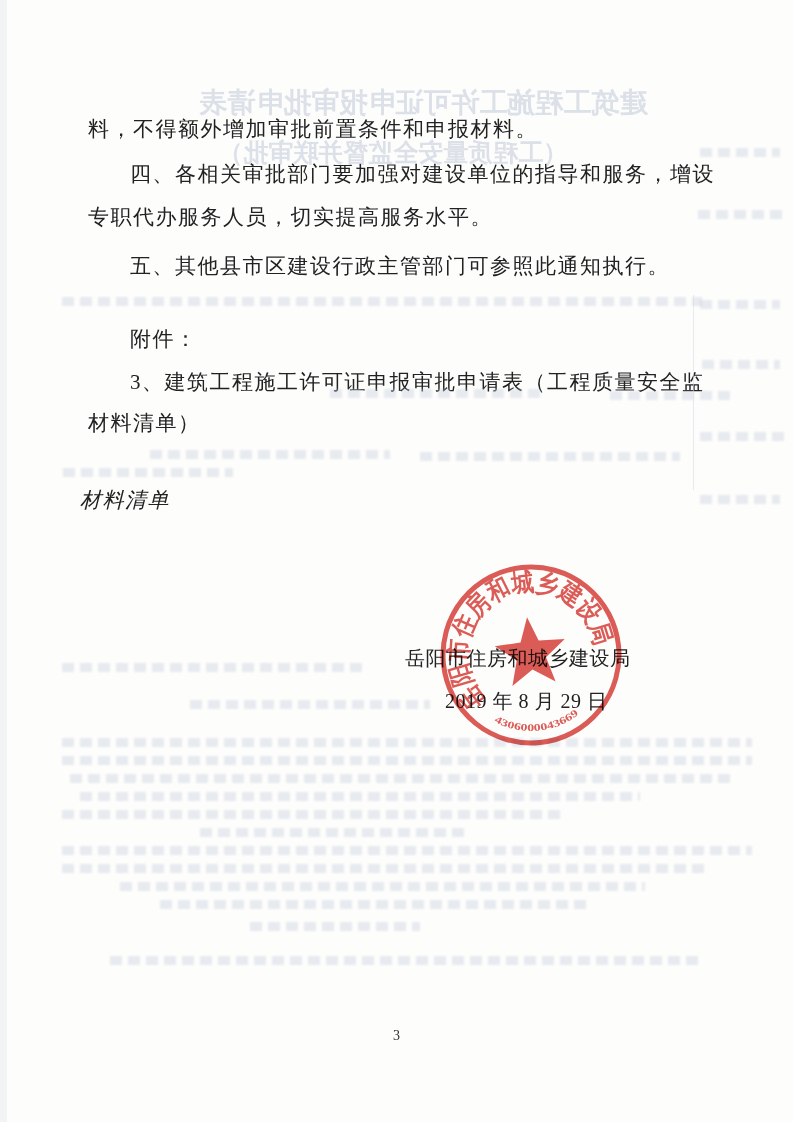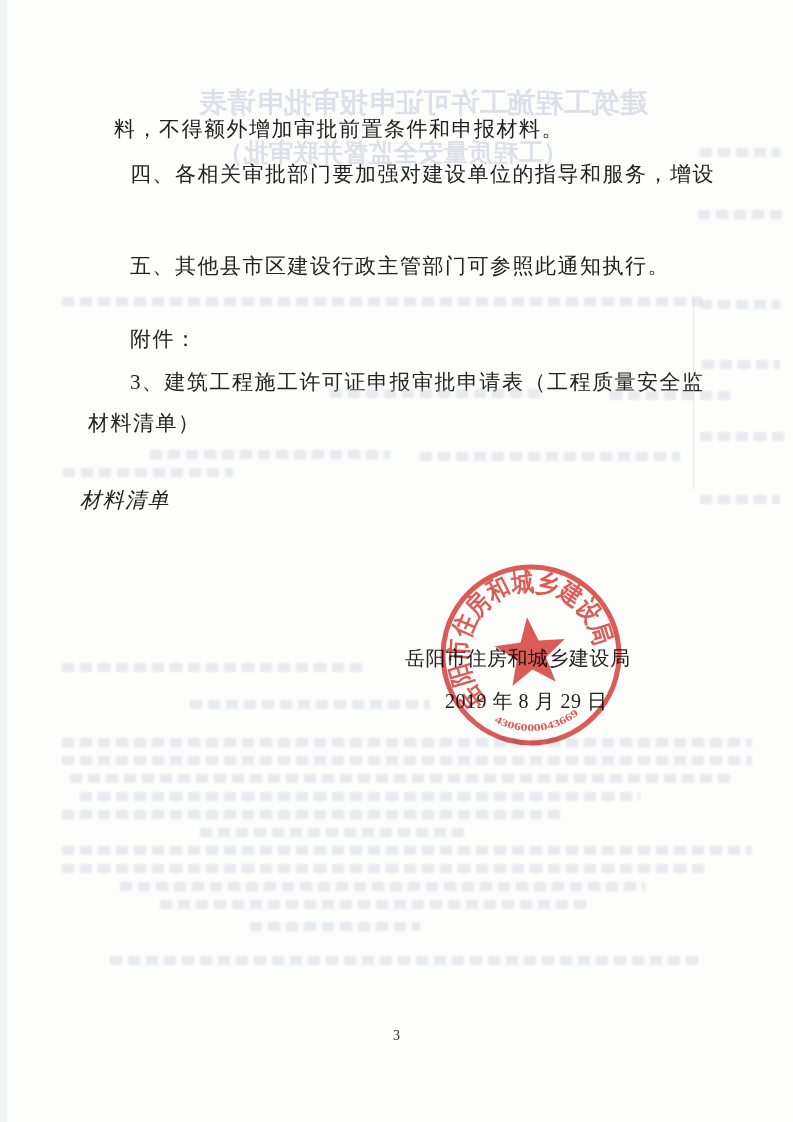--- a/index.html
+++ b/index.html
@@ -80,22 +80,23 @@
   <div class="gl" style="left:250px;top:922px;width:170px;"></div>
   <div class="gl" style="left:110px;top:956px;width:590px;"></div>
   <div class="gl" style="left:700px;top:148px;width:80px;"></div>
   <div class="gl" style="left:698px;top:210px;width:85px;"></div>
   <div class="gl" style="left:700px;top:300px;width:80px;"></div>
   <div class="gl" style="left:702px;top:360px;width:78px;"></div>
   <div class="gl" style="left:700px;top:432px;width:85px;"></div>
   <div class="gl" style="left:700px;top:495px;width:80px;"></div>
   <div class="vline" style="left:693px;top:295px;height:195px;"></div>
 
-  <div class="bline" style="left:88px;top:118px;margin-left:26px;">料，不得额外增加审批前置条件和申报材料。</div>
+  <div class="bline" style="left:88px;top:118px;">料，不得额外增加审批前置条件和申报材料。</div>
   <div class="bline" style="left:130px;top:163px;font-family:Liberation Serif, serif;">四、各相关审批部门要加强对建设单位的指导和服务，增设</div>
+  <div class="bline" style="left:88px;top:206px;">专职代办服务人员，切实提高服务水平。</div>
   <div class="bline" style="left:130px;top:255px;">五、其他县市区建设行政主管部门可参照此通知执行。</div>
   <div class="bline" style="left:130px;top:328px;">附件：</div>
   <div class="bline" style="left:130px;top:371px;">3、建筑工程施工许可证申报审批申请表（工程质量安全监</div>
   <div class="bline" style="left:88px;top:412px;">材料清单）</div>
   <div class="bline" style="left:80px;top:489px;font-style:italic;">材料清单</div>
 
   <div class="sig" style="left:405px;top:645px;">岳阳市住房和城乡建设局</div>
   <div class="sig" style="left:445px;top:688px;">2019 年 8 月 29 日</div>
 
   <div class="seal">

